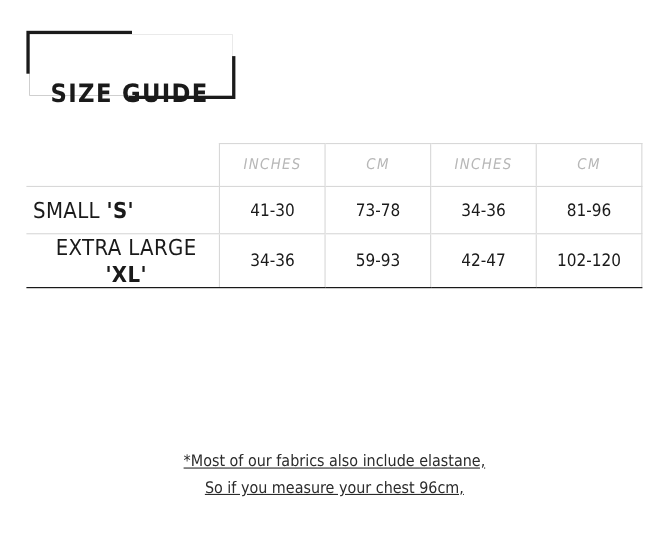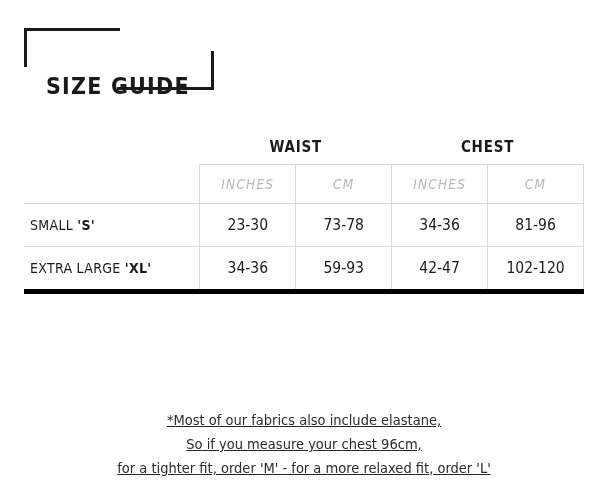--- a/index.html
+++ b/index.html
@@ -125,42 +125,43 @@
 
   
   .data-row td {
     height: 42px;
     vertical-align: middle;
     border-bottom: 1px solid #d8d8d8;
   }
   .data-row td.label {
     text-align: left;
     padding-left: 6px;
-    font-size: 14px;
+    font-size: 20px;
     letter-spacing: 0.3px;
     color: #1a1a1a;
     border-top: 1px solid #d8d8d8;
     border-bottom: 1px solid #d8d8d8;
   }
   .data-row td.label b {
     font-weight: bold;
   }
   .data-row td.val {
     text-align: center;
     font-size: 15.5px;
     color: #1a1a1a;
     border-left: 1px solid #d8d8d8;
     border-top: 1px solid #d8d8d8;
     border-bottom: 1px solid #d8d8d8;
   }
   .data-row td.val.last {
     border-right: 1px solid #d8d8d8;
   }
   .data-row.last-row td {
-    border-bottom: 5px solid #000000;
+    border-bottom: 1px solid #000000;
+    text-align: center;
   }
 
   
   .footnote {
     position: absolute;
     left: 0;
     top: 408px;
     width: 608px;
     text-align: center;
     font-size: 14.5px;
@@ -186,50 +187,44 @@
 
 <table class="size-table">
   <colgroup>
     <col style="width:176px">
     <col style="width:96px">
     <col style="width:96px">
     <col style="width:96px">
     <col style="width:96px">
   </colgroup>
   <tbody>
-    <tr class="grp-row">
-      <td></td>
-      <td colspan="2">WAIST</td>
-      <td colspan="2">CHEST</td>
-    </tr>
     <tr class="unit-row">
       <td class="spacer"></td>
       <td>INCHES</td>
       <td>CM</td>
       <td>INCHES</td>
       <td class="last">CM</td>
     </tr>
 
     <tr class="data-row">
       <td class="label"><span>SMALL </span><b>'S'</b></td>
-      <td class="val">23-30</td>
+      <td class="val">41-30</td>
       <td class="val">73-78</td>
       <td class="val">34-36</td>
       <td class="val last">81-96</td>
     </tr>
 
 
 
     <tr class="data-row last-row">
       <td class="label"><span>EXTRA LARGE </span><b>'XL'</b></td>
       <td class="val">34-36</td>
       <td class="val">59-93</td>
       <td class="val">42-47</td>
       <td class="val last">102-120</td>
     </tr>
   </tbody>
 </table>
 
 <div class="footnote">
   <div>*Most of our fabrics also include elastane,</div>
   <div>So if you measure your chest 96cm,</div>
-  <div>for a tighter fit, order 'M' - for a more relaxed fit, order 'L'</div>
 </div>
 
 </body></html>

